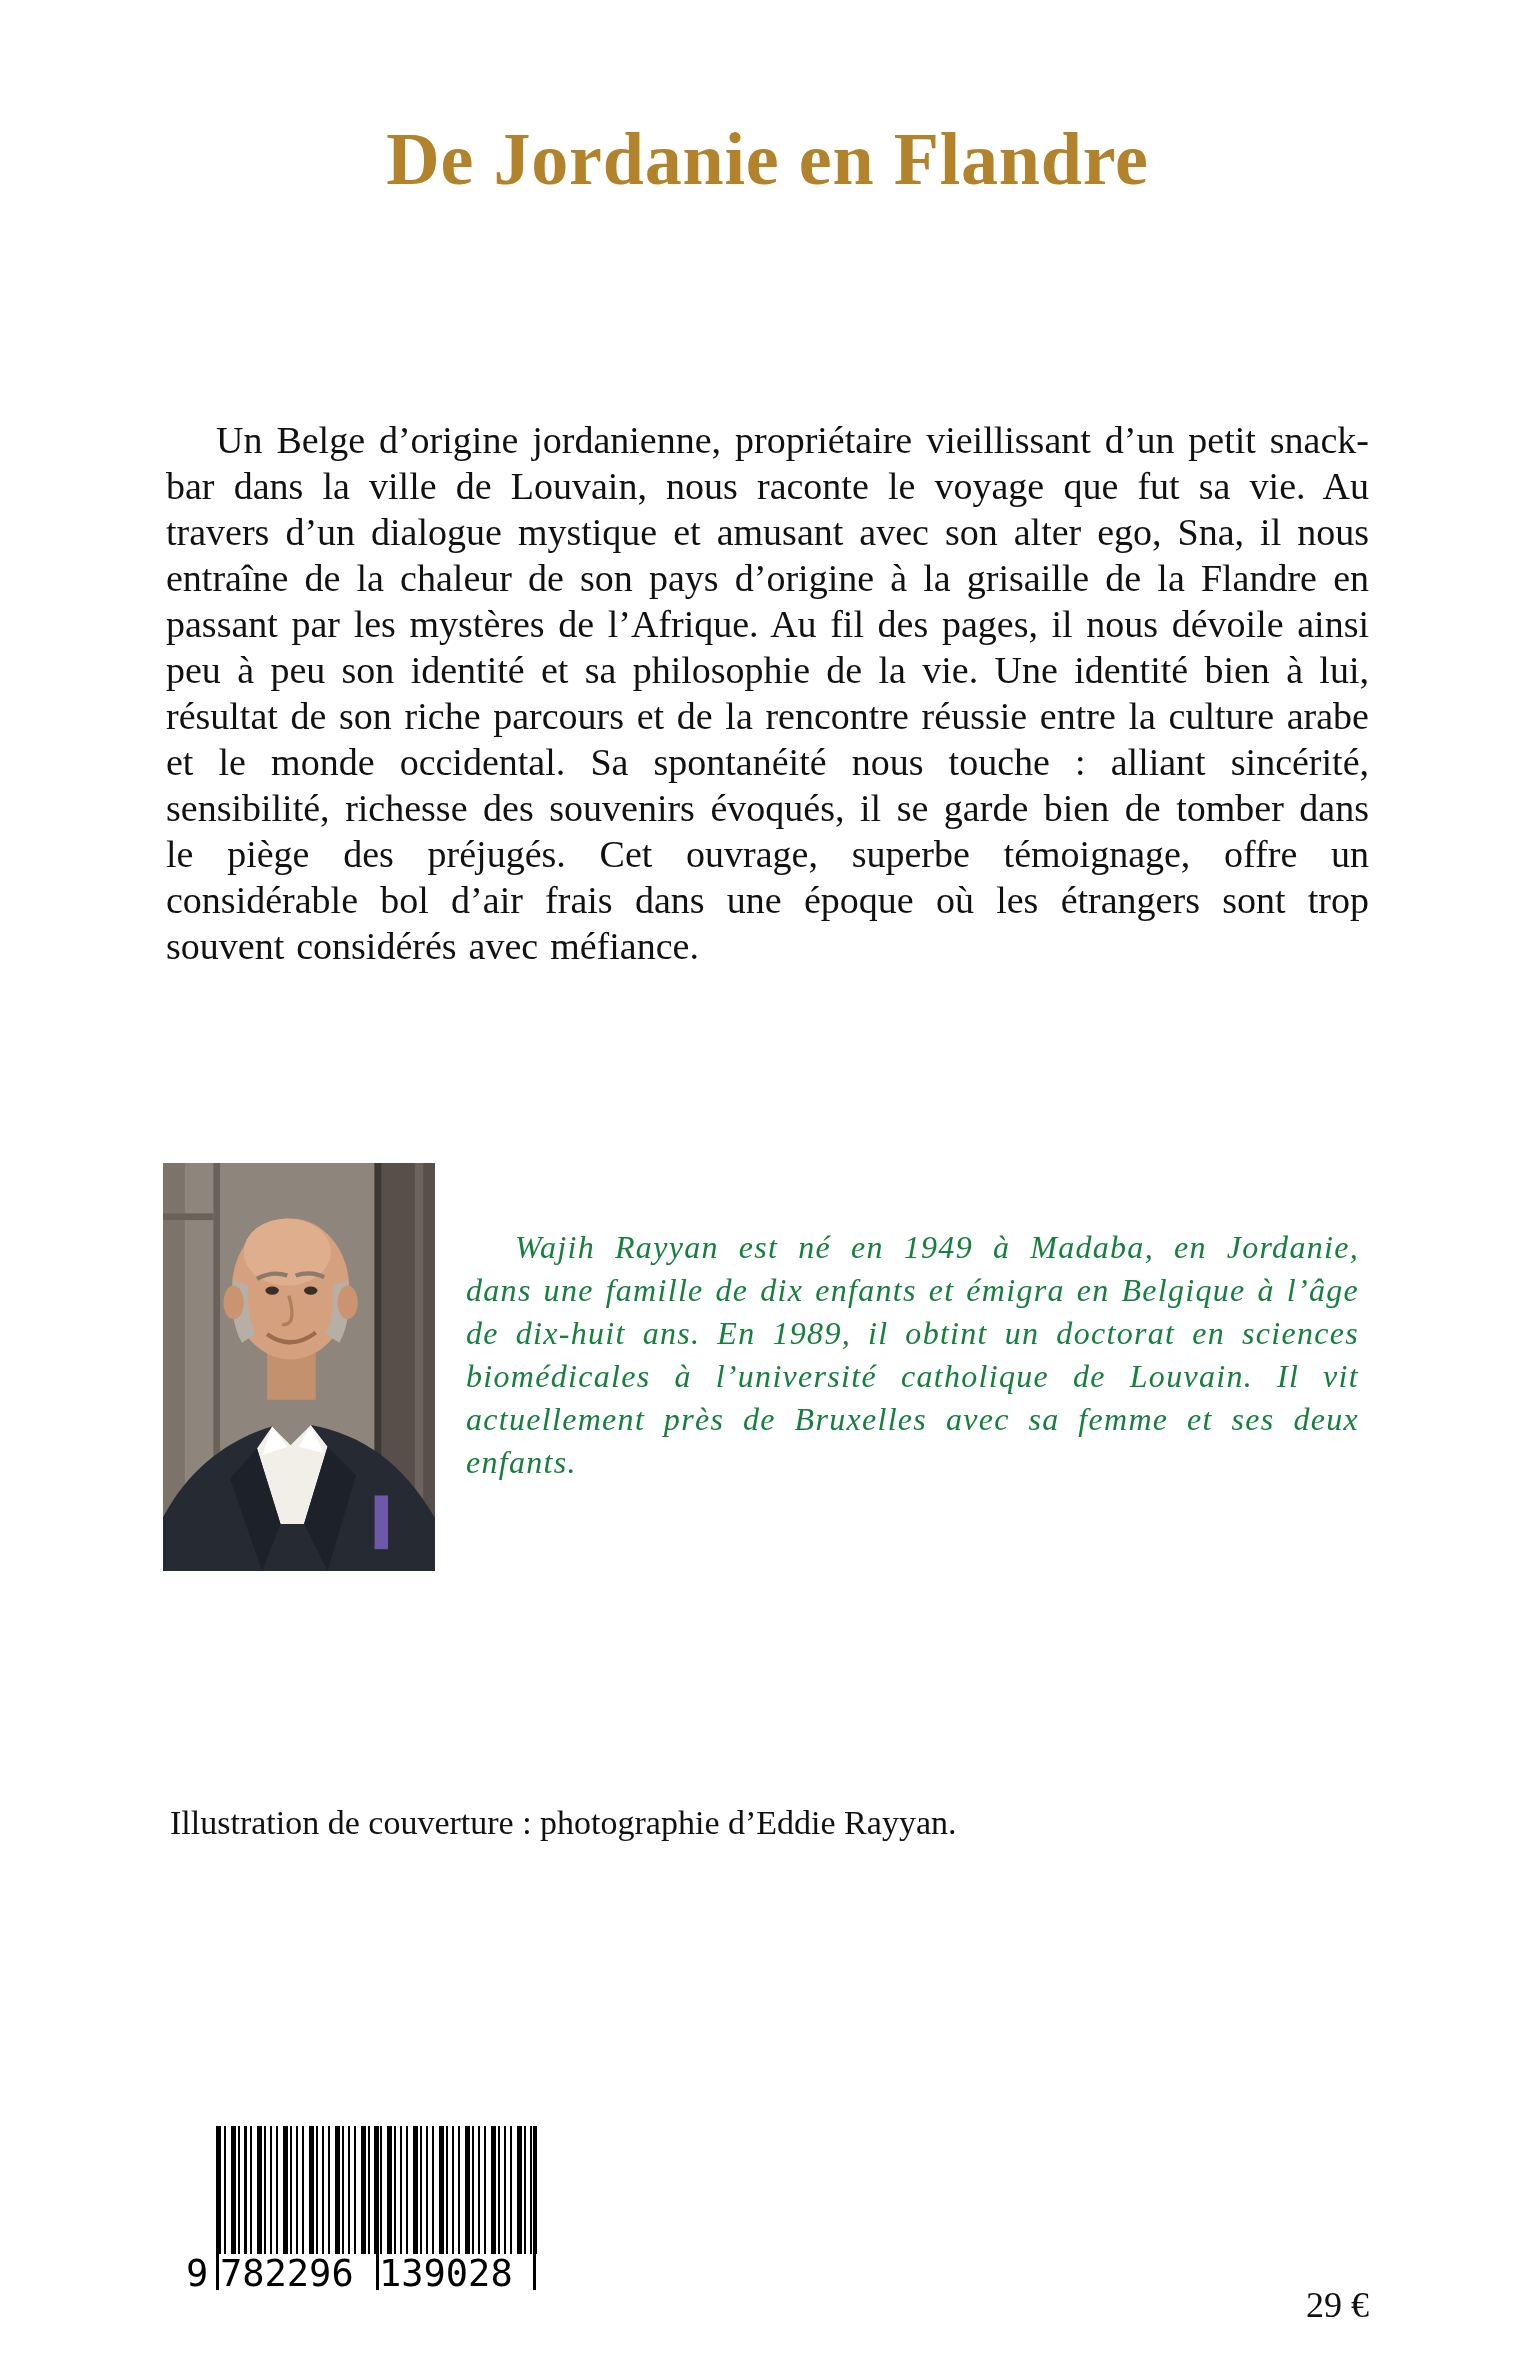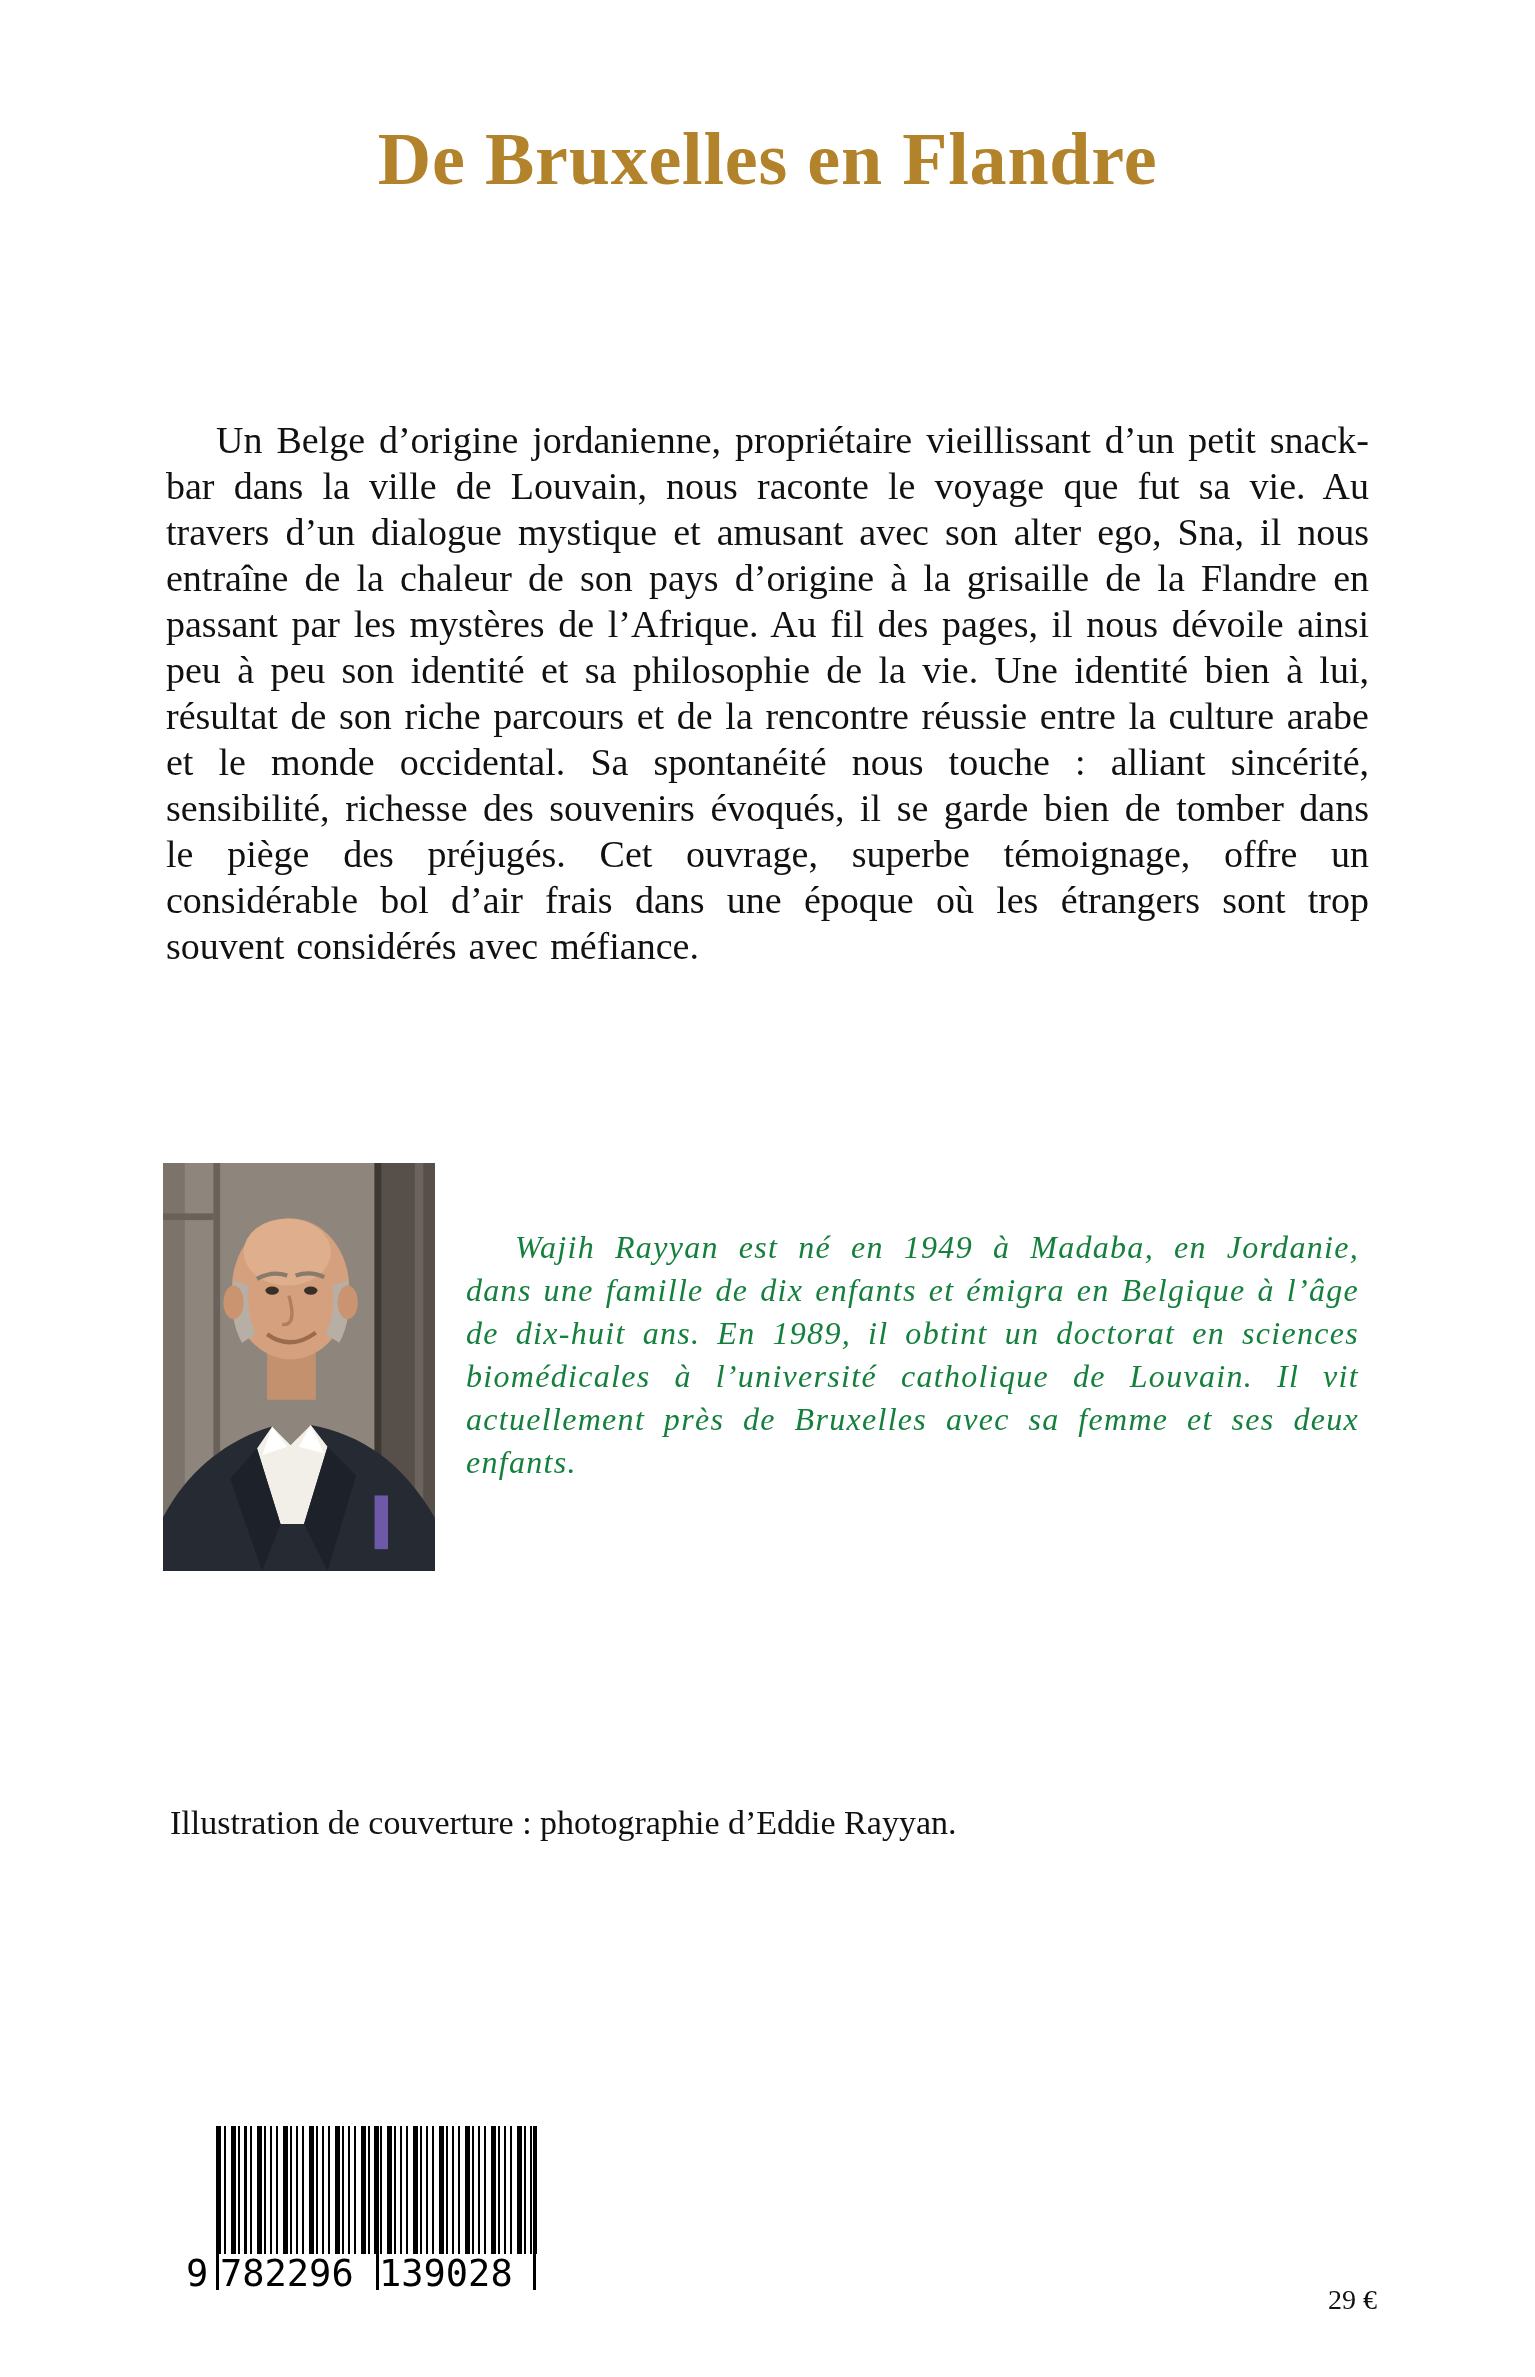--- a/index.html
+++ b/index.html
@@ -70,22 +70,22 @@
     font-size: 34px;
     margin: 4px;
   }
   .isbn {
     position: absolute;
     top: 2186px; right: 168px;
     font-size: 36px;
   }
   .price {
     position: absolute;
-    top: 2284px; right: 158px;
-    font-size: 28px;
+    top: 2284px; right: 166px;
+    font-size: 36px;
   }
   .barcode {
     position: absolute;
     top: 2126px; left: 186px;
     width: 352px; height: 193px;
   }
   .barcode-bars {
     position: absolute;
     top: 0; left: 32px;
     width: 319px; height: 128px;
@@ -119,21 +119,21 @@
     color: #000;
   }
   .digit-left { width: 34px; text-align: left; }
   .digit-group { flex: 1; }
 </style>
 </head>
 <body>
 
 <div class="page">
 
-  <h1 class="title">De Bruxelles en Flandre</h1>
+  <h1 class="title">De Jordanie en Flandre</h1>
 
   <p class="synopsis">Un Belge d’origine jordanienne, propriétaire vieillissant d’un petit snack-bar dans la ville de Louvain, nous raconte le voyage que fut sa vie. Au travers d’un dialogue mystique et amusant avec son alter ego, Sna, il nous entraîne de la chaleur de son pays d’origine à la grisaille de la Flandre en passant par les mystères de l’Afrique. Au fil des pages, il nous dévoile ainsi peu à peu son identité et sa philosophie de la vie. Une identité bien à lui, résultat de son riche parcours et de la rencontre réussie entre la culture arabe et le monde occidental. Sa spontanéité nous touche : alliant sincérité, sensibilité, richesse des souvenirs évoqués, il se garde bien de tomber dans le piège des préjugés. Cet ouvrage, superbe témoignage, offre un considérable bol d’air frais dans une époque où les étrangers sont trop souvent considérés avec méfiance.</p>
 
   <div class="photo">
     <svg viewBox="0 0 324 486" width="272" height="408" xmlns="http://www.w3.org/2000/svg">
       <rect width="324" height="486" fill="#8e867c"></rect>
       <rect x="0" width="26" height="486" fill="#7c746b"></rect>
       <rect x="60" width="8" height="486" fill="#6a625a"></rect>
       <rect x="0" y="60" width="60" height="8" fill="#6a625a"></rect>
       <rect x="252" width="72" height="486" fill="#57504a"></rect>

